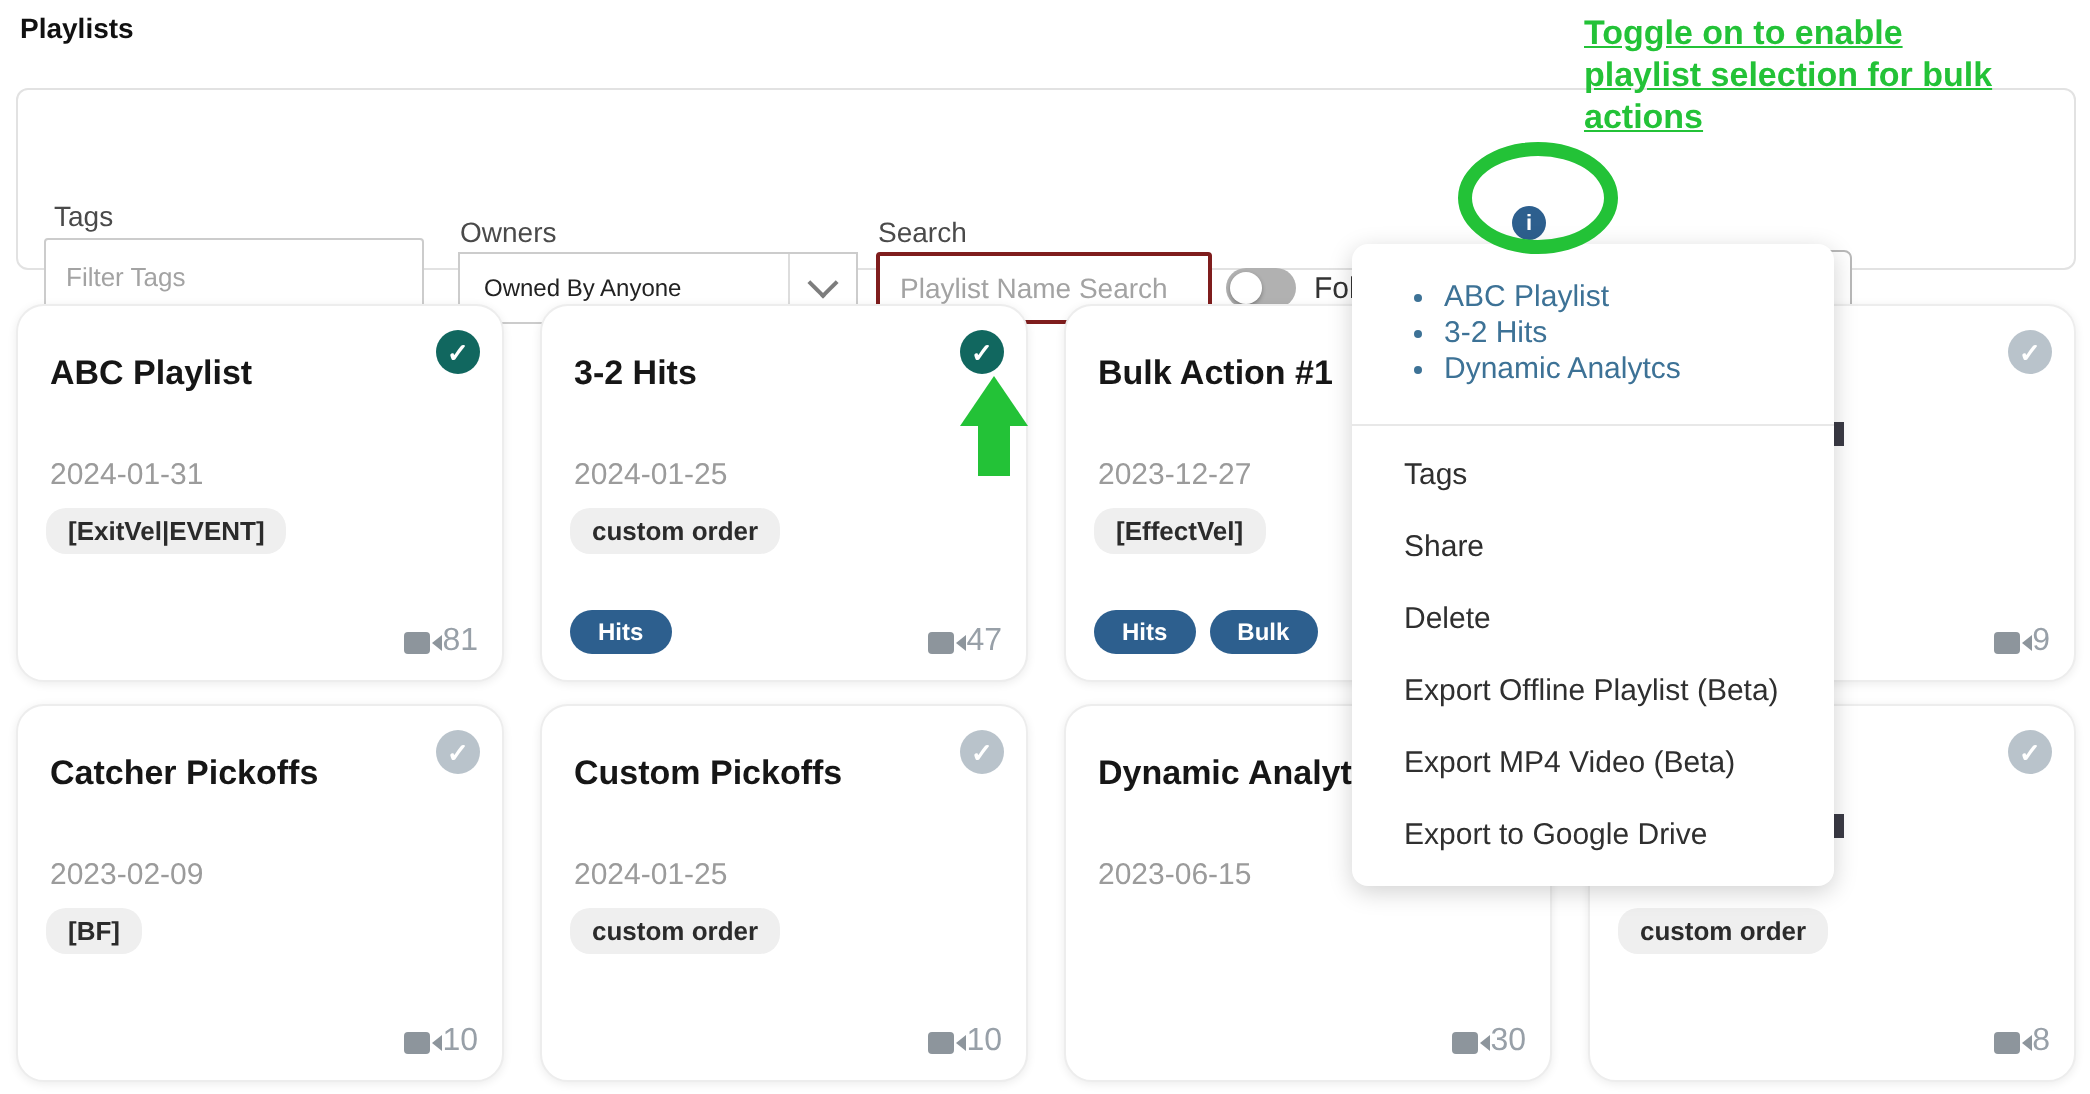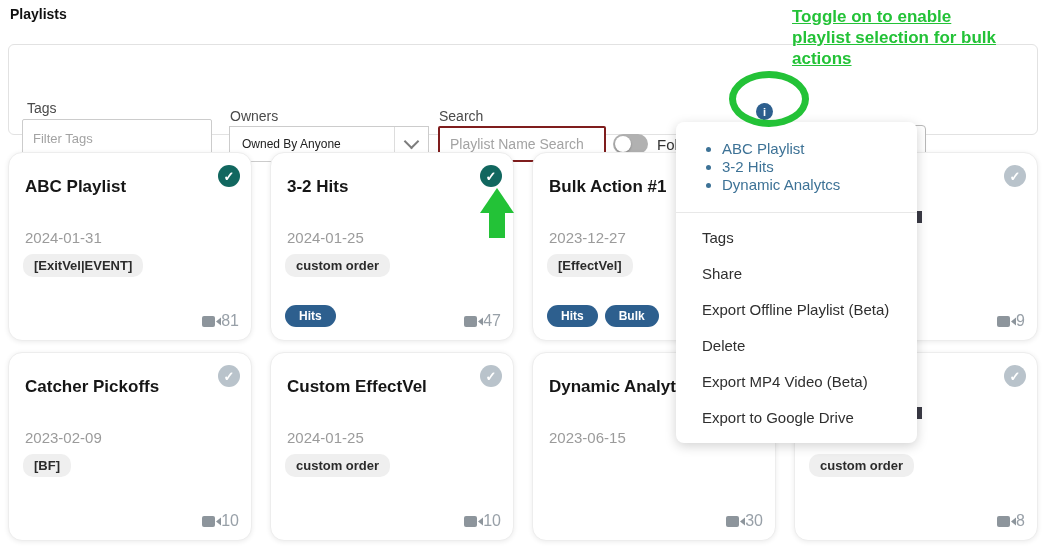--- a/index.html
+++ b/index.html
@@ -175,21 +175,21 @@
     <svg class="cam" width="19" height="13" viewBox="0 0 19 13">
         <rect x="0" y="1" width="13" height="11" rx="2" fill="#8d959c"></rect>
         <polygon points="14,6.5 19,2.5 19,10.5" fill="#8d959c"></polygon>
       </svg>
     <span>10</span>
   </div>
 </div>
 
 <div class="card c5">
   <div class="check off">✓</div>
-  <div class="title">Custom EffectVel</div>
+  <div class="title">Custom Pickoffs</div>
   <div class="date">2024-01-25</div>
   <div class="chip">custom order</div>
   <div class="count">
     <svg class="cam" width="19" height="13" viewBox="0 0 19 13">
         <rect x="0" y="1" width="13" height="11" rx="2" fill="#8d959c"></rect>
         <polygon points="14,6.5 19,2.5 19,10.5" fill="#8d959c"></polygon>
       </svg>
     <span>10</span>
   </div>
 </div>
@@ -224,22 +224,22 @@
 <div class="menu">
   <ul>
     <li>ABC Playlist</li>
     <li>3-2 Hits</li>
     <li>Dynamic Analytcs</li>
   </ul>
   <div class="divider"></div>
   <div class="items">
     <div class="item">Tags</div>
     <div class="item">Share</div>
+    <div class="item">Delete</div>
     <div class="item">Export Offline Playlist (Beta)</div>
-    <div class="item">Delete</div>
     <div class="item">Export MP4 Video (Beta)</div>
     <div class="item">Export to Google Drive</div>
   </div>
 </div>
 
 <div class="green-ring"></div>
 <div class="green-arrow">
   <div class="head"></div>
   <div class="stem"></div>
 </div>

